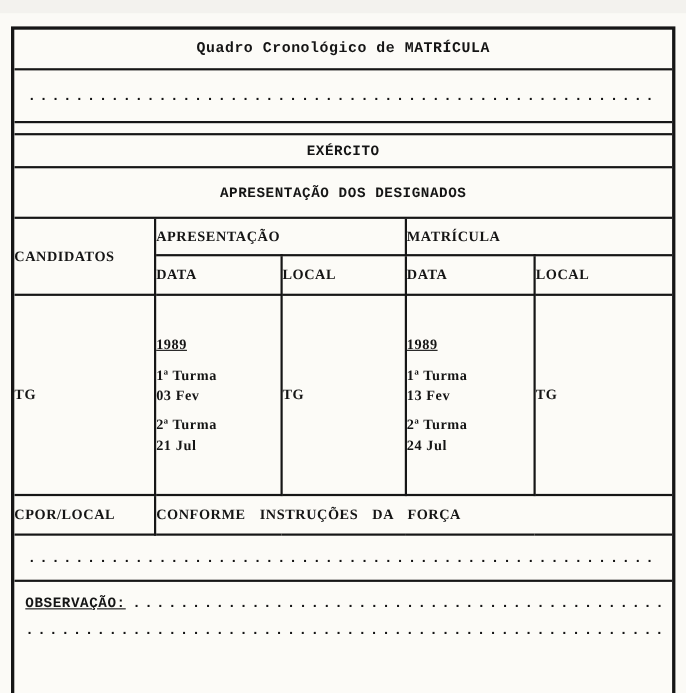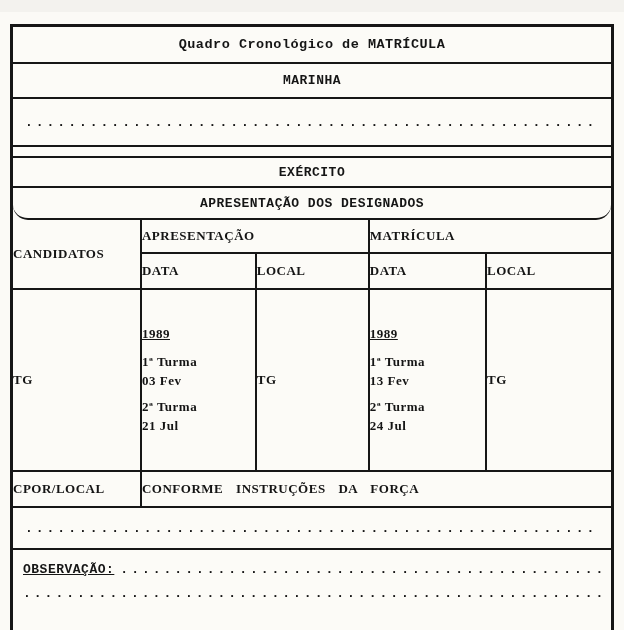--- a/index.html
+++ b/index.html
@@ -19,21 +19,21 @@
   .row {
     border-bottom:2px solid #161616;
     display:flex; align-items:center; justify-content:center;
     flex:none; font-size:13px; letter-spacing:0.5px;
   }
   .title-row   { height:37px; font-size:13.5px; }
   .marinha-row { height:35px; }
   .dots-row    { height:48px; }
   .divider-row { height:11px; }
   .exercito-row{ height:30px; }
-  .designados-row { height:32px;border-radius:15px; }
+  .designados-row { height:46px; }
   .aero-row    { height:36px; }
   .aero-dots   { height:42px; }
   .dots {
     display:block; width:96%; white-space:nowrap; overflow:hidden;
     font-size:13px; letter-spacing:3px; font-weight:700;
   }
   table.grid {
     width:100%; border-collapse:collapse; table-layout:fixed;
     font-size:13px; flex:none;
   }
@@ -62,23 +62,20 @@
 </head>
 <body>
 
 <div class="page">
   <div class="frame">
 
     <div class="row title-row">
       <span>Quadro Cronológico de MATRÍCULA</span>
     </div>
 
-    <div class="row marinha-row">
-      <span>MARINHA</span>
-    </div>
 
     <div class="row dots-row">
       <span class="dots">......................................................................</span>
     </div>
 
     <div class="row divider-row"></div>
 
     <div class="row exercito-row">
       <span>EXÉRCITO</span>
     </div>

